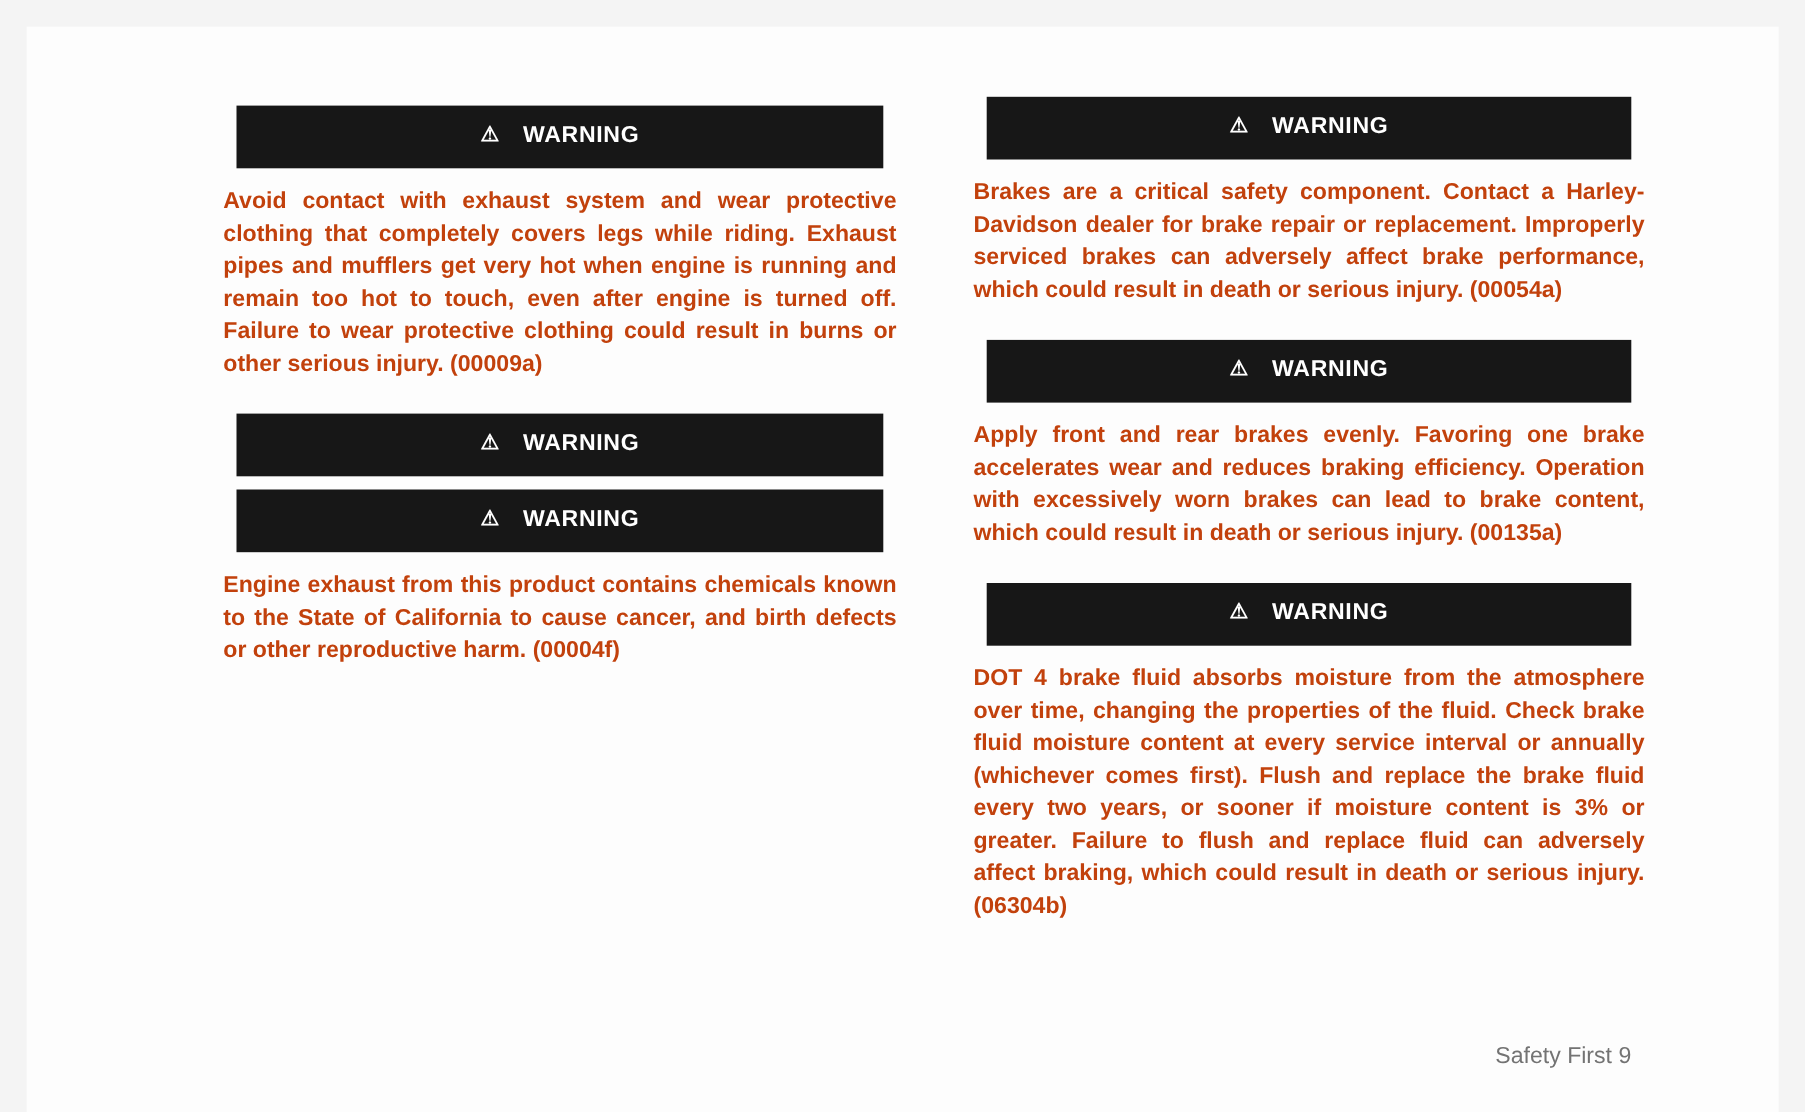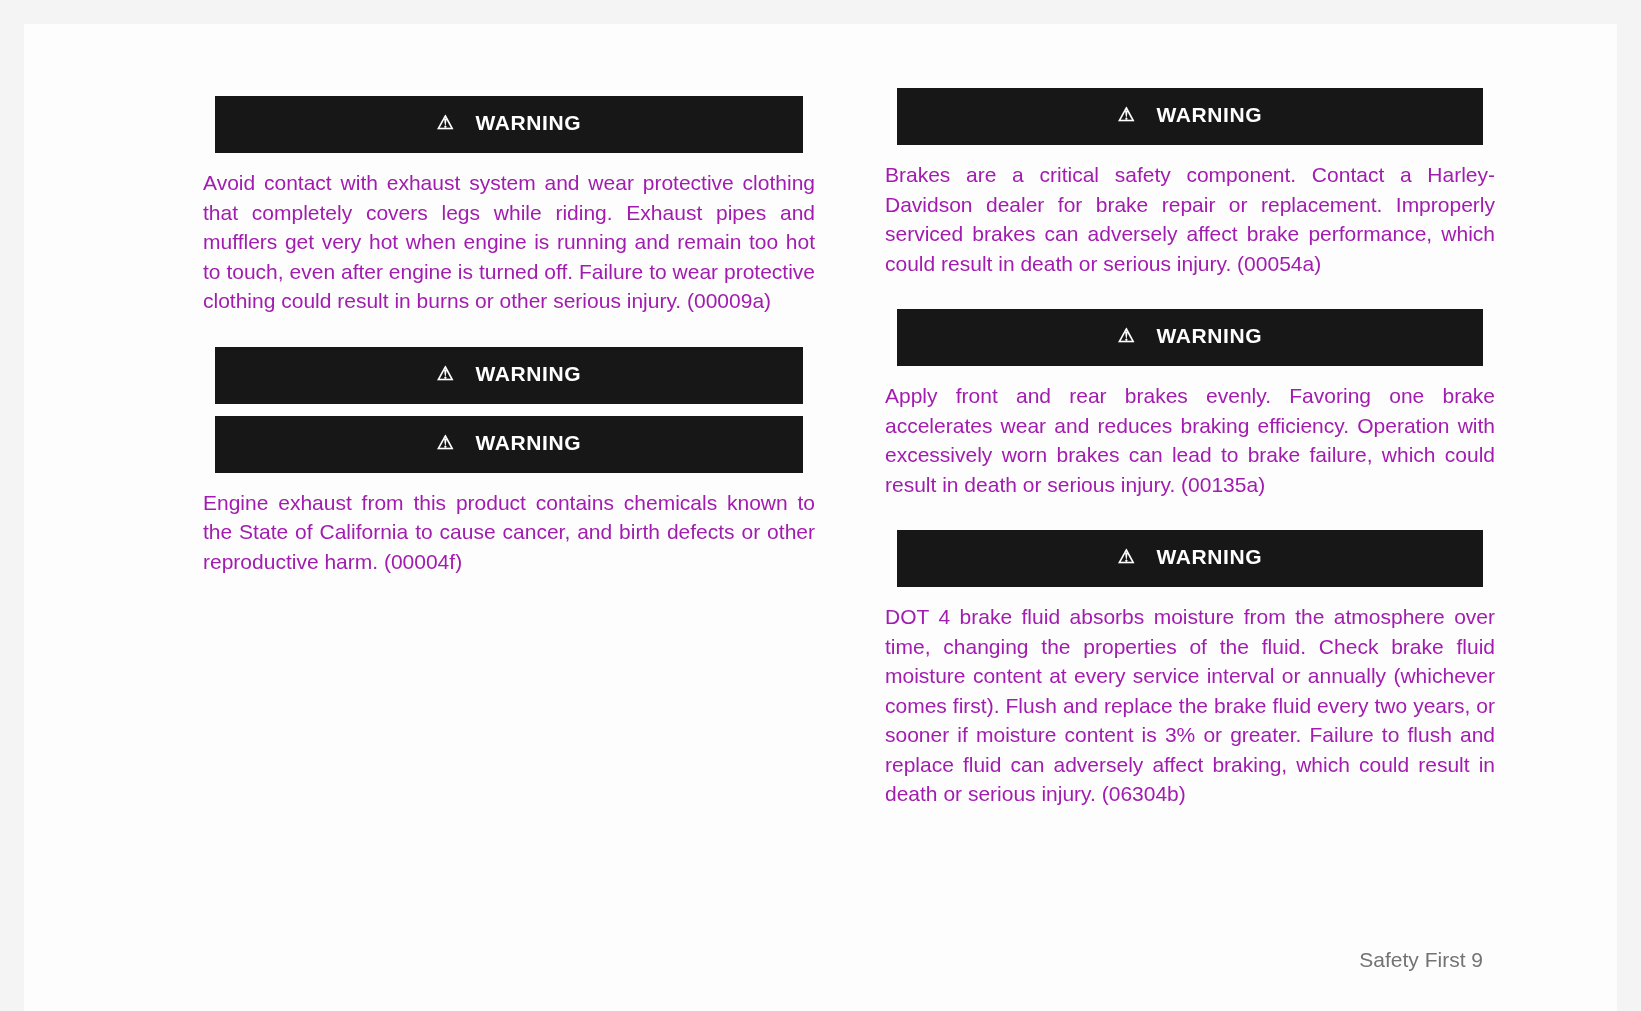--- a/index.html
+++ b/index.html
@@ -43,22 +43,22 @@
     margin-right: 9px;
     font-size: 19px;
     position: relative;
     top: -1px;
   }
 
   .warning-body {
     margin: 15px 0 31px 0;
     font-size: 21px;
     line-height: 29.5px;
-    font-weight: normal;
-    color: #a21caf;
+    font-weight: bold;
+    color: #c2410c;
     text-align: justify;
   }
 
   .warning-block:last-child .warning-body { margin-bottom: 0; }
 
   .page-footer {
     position: absolute;
     top: 912px;
     right: 170px;
     font-size: 21px;
@@ -112,21 +112,21 @@
       <div class="warning-banner">
         <span class="warning-icon">⚠</span><span>WARNING</span>
       </div>
       <p class="warning-body">Brakes are a critical safety component. Contact a Harley-Davidson dealer for brake repair or replacement. Improperly serviced brakes can adversely affect brake performance, which could result in death or serious injury. (00054a)</p>
     </div>
 
     <div class="warning-block">
       <div class="warning-banner">
         <span class="warning-icon">⚠</span><span>WARNING</span>
       </div>
-      <p class="warning-body">Apply front and rear brakes evenly. Favoring one brake accelerates wear and reduces braking efficiency. Operation with excessively worn brakes can lead to brake failure, which could result in death or serious injury. (00135a)</p>
+      <p class="warning-body">Apply front and rear brakes evenly. Favoring one brake accelerates wear and reduces braking efficiency. Operation with excessively worn brakes can lead to brake content, which could result in death or serious injury. (00135a)</p>
     </div>
 
     <div class="warning-block">
       <div class="warning-banner">
         <span class="warning-icon">⚠</span><span>WARNING</span>
       </div>
       <p class="warning-body">DOT 4 brake fluid absorbs moisture from the atmosphere over time, changing the properties of the fluid. Check brake fluid moisture content at every service interval or annually (whichever comes first). Flush and replace the brake fluid every two years, or sooner if moisture content is 3% or greater. Failure to flush and replace fluid can adversely affect braking, which could result in death or serious injury. (06304b)</p>
     </div>
 
   </div>

